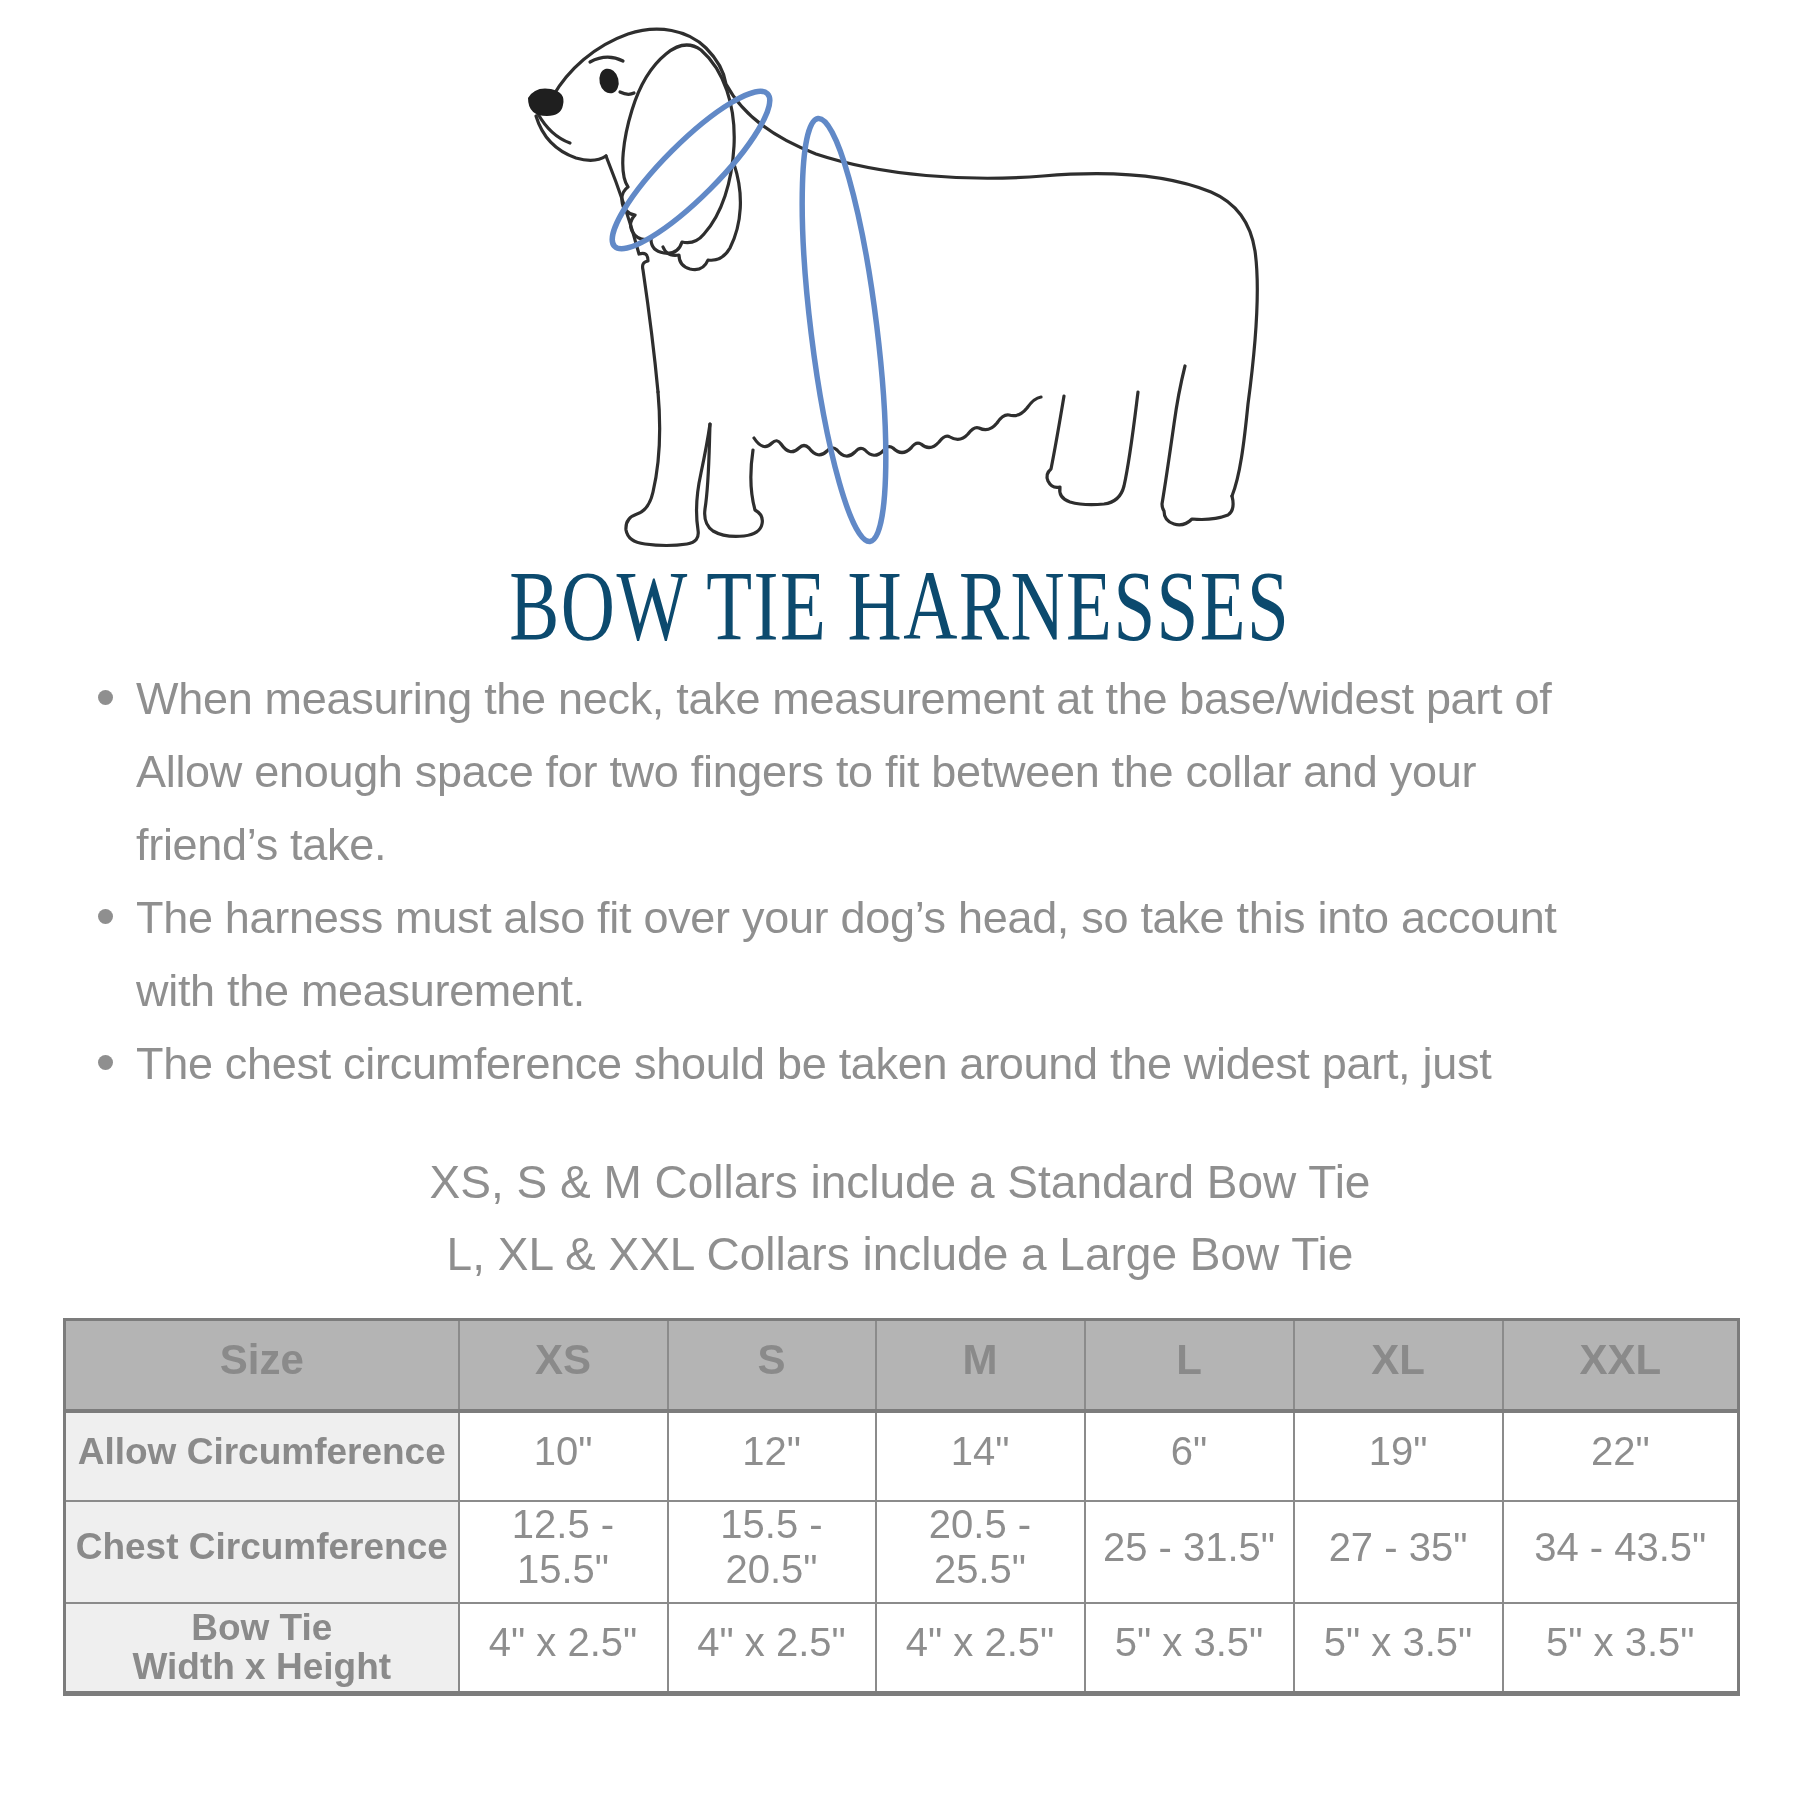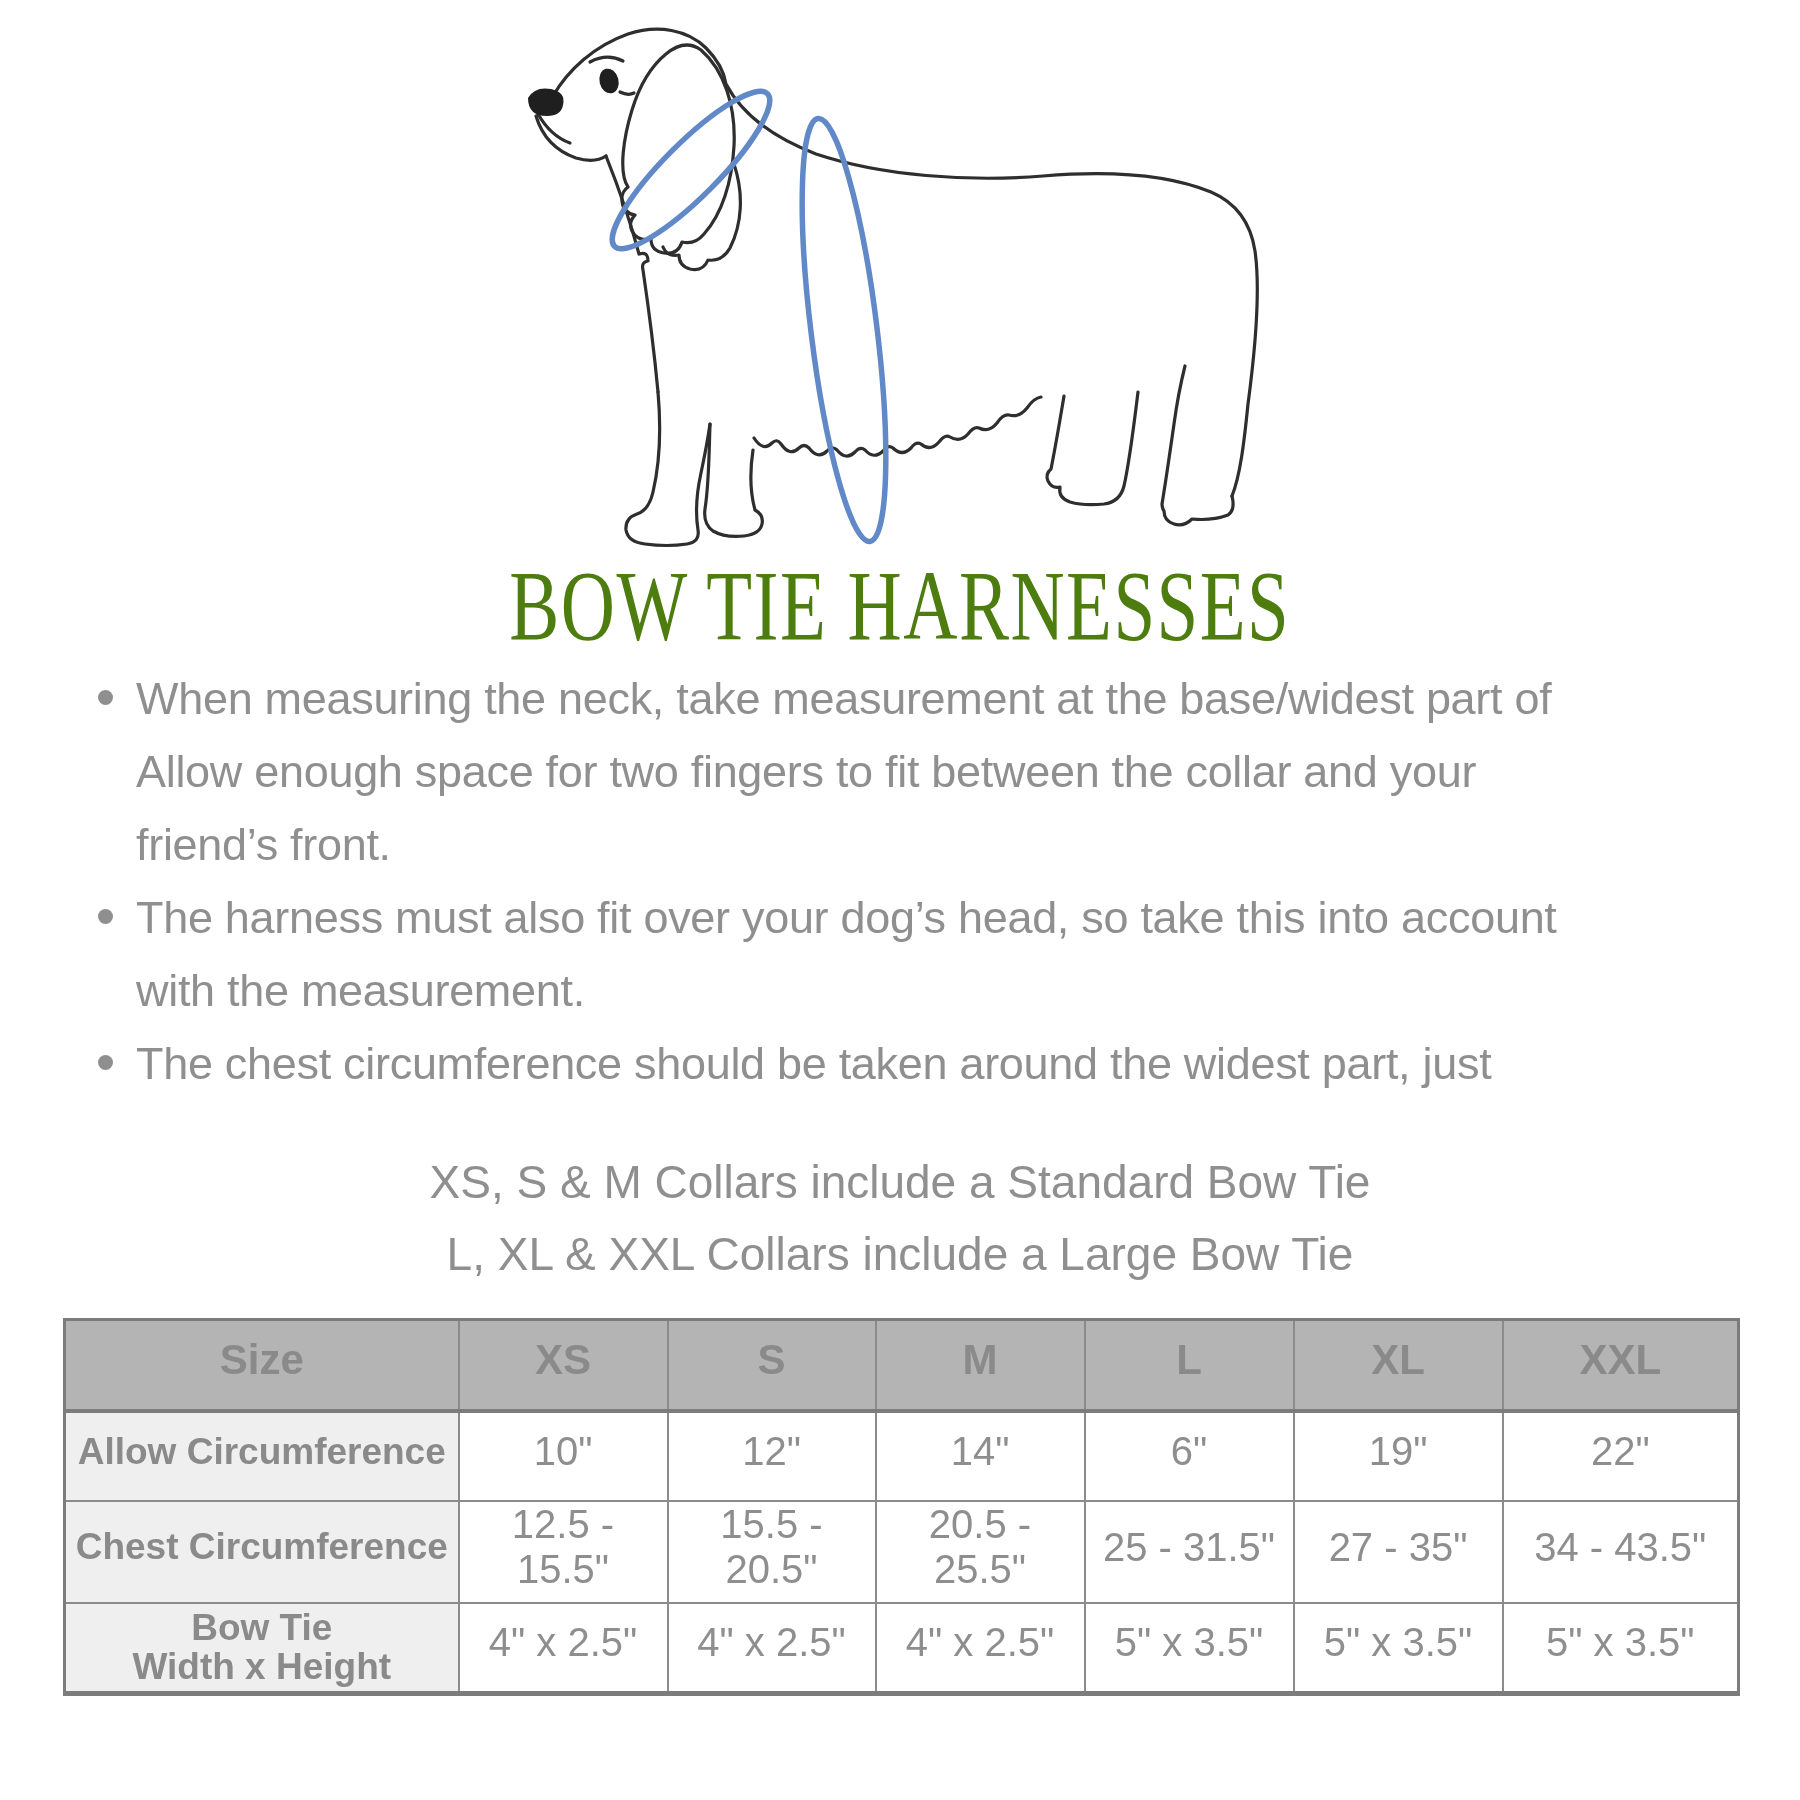--- a/index.html
+++ b/index.html
@@ -17,21 +17,21 @@
   .hero svg { display: block; margin-left: 498px; }
 
   
   .title {
     margin: -4px 0 0 0;
     text-align: center;
     font-family: "Liberation Serif", serif;
     font-weight: 400;
     font-size: 100px;
     line-height: 92px;
-    color: #4d7c0f;
+    color: #0c4a6e;
     letter-spacing: 2px;
     white-space: nowrap;
   }
   .title .squeeze { display: inline-block; transform: scaleX(0.75); transform-origin: 50% 50%; }
 
   
   .bullets {
     list-style: none;
     margin: 10px 40px 0 98px;
     padding: 0;
@@ -154,21 +154,21 @@
       <ellipse cx="346" cy="306" rx="33" ry="213" transform="rotate(-7 346 306)" fill="none" stroke="#6189c7" stroke-width="5.5"></ellipse>
     </svg>
   </div>
 
   <h1 class="title"><span class="squeeze">BOW TIE HARNESSES</span></h1>
 
   <ul class="bullets">
     <li>
       <div class="line">When measuring the neck, take measurement at the base/widest part of</div>
       <div class="line">Allow enough space for two fingers to fit between the collar and your</div>
-      <div class="line">friend’s front.</div>
+      <div class="line">friend’s take.</div>
     </li>
     <li>
       <div class="line">The harness must also fit over your dog’s head, so take this into account</div>
       <div class="line">with the measurement.</div>
     </li>
     <li>
       <div class="line">The chest circumference should be taken around the widest part, just</div>
     </li>
   </ul>
 

